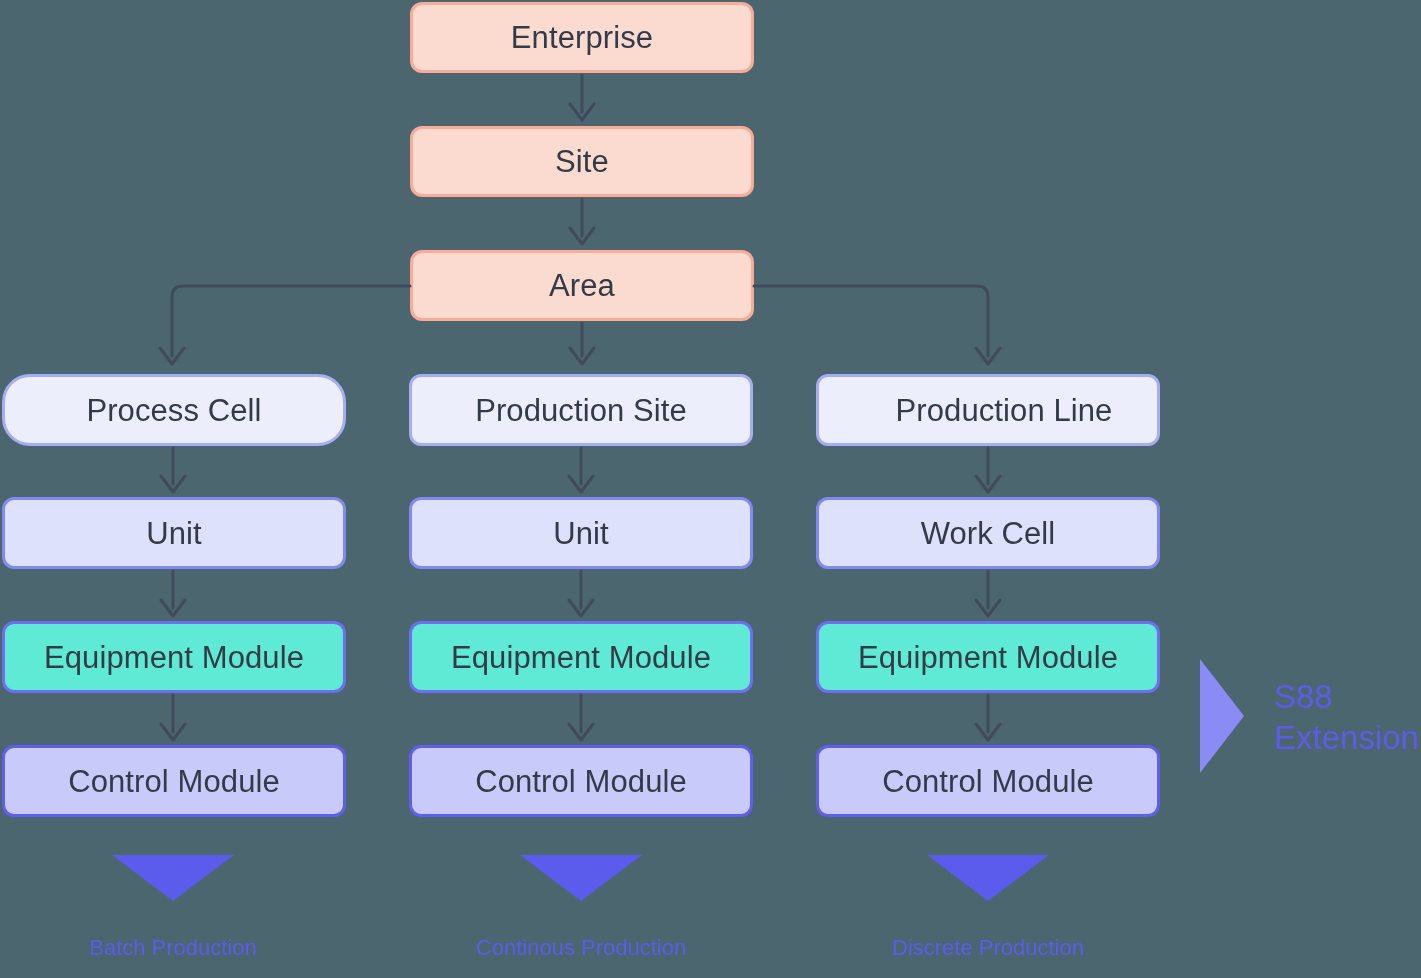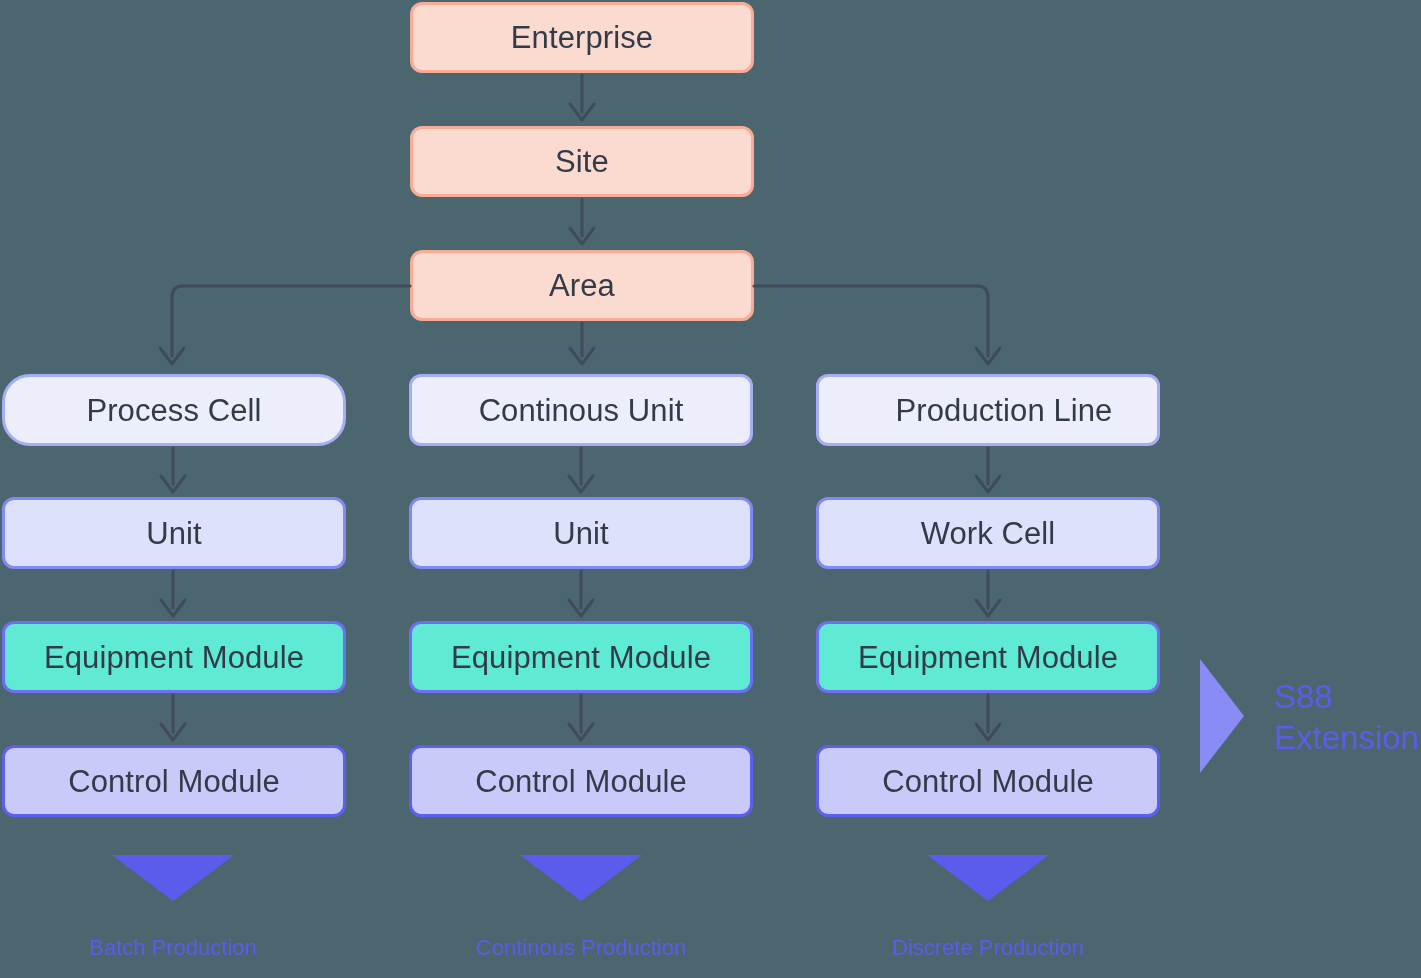--- a/index.html
+++ b/index.html
@@ -153,21 +153,21 @@
     <path d="M173,571 L173,608"></path>
     <polyline points="161,600 173,616 185,600"></polyline>
     <path d="M173,695 L173,732"></path>
     <polyline points="161,724 173,740 185,724"></polyline>
   </svg>
 
   <div class="tri-down" style="left:112px; top:855px;"></div>
   <div class="caption" style="left:0px; top:937px; width:346px;">Batch Production</div>
 
   <div class="node tier-l1" style="left:409px; top:374px; width:344px; height:72px;">
-    <span>Continous Unit</span>
+    <span>Production Site</span>
   </div>
   <div class="node tier-l2" style="left:409px; top:497px; width:344px; height:72px;">
     <span>Unit</span>
   </div>
   <div class="node tier-l3" style="left:409px; top:621px; width:344px; height:72px;">
     <span>Equipment Module</span>
   </div>
   <div class="node tier-l4" style="left:409px; top:745px; width:344px; height:72px;">
     <span>Control Module</span>
   </div>

